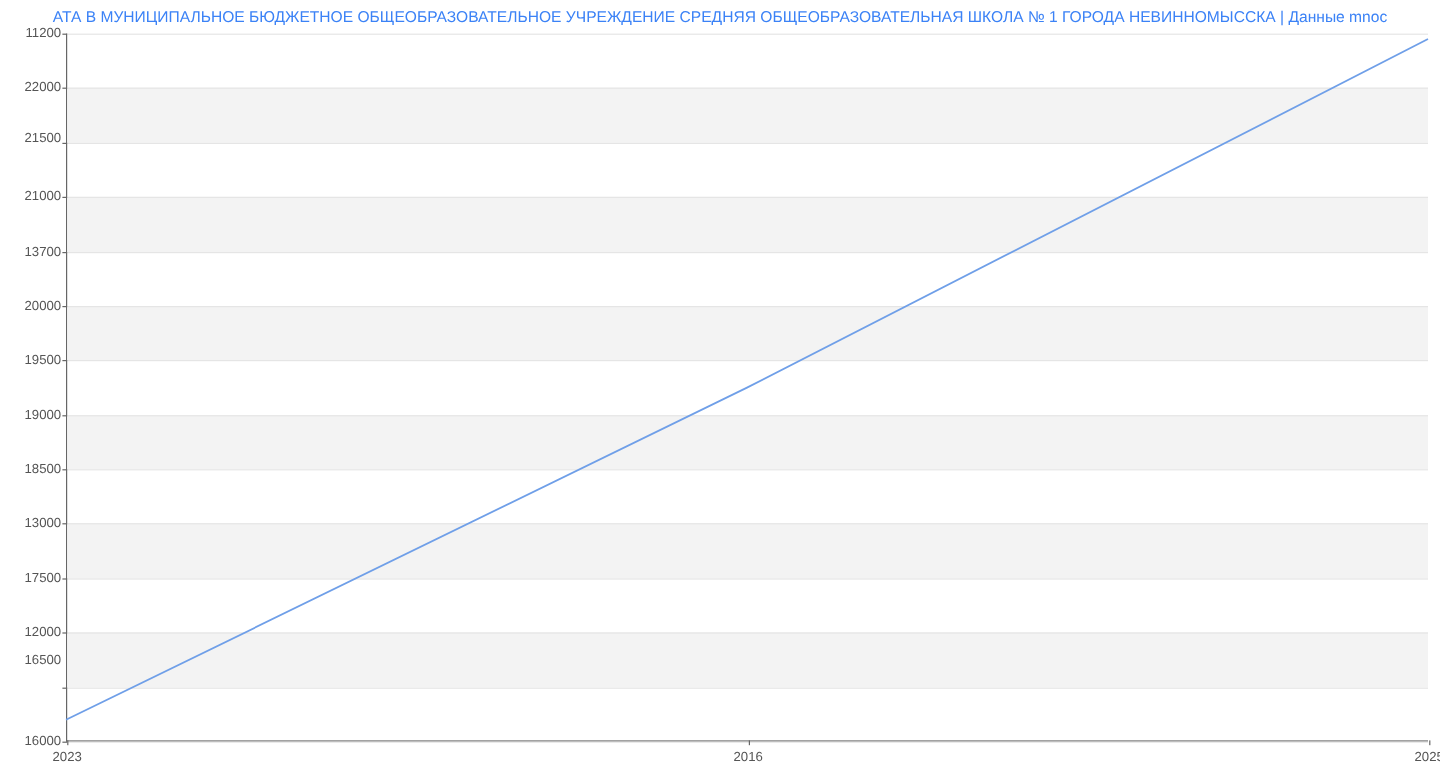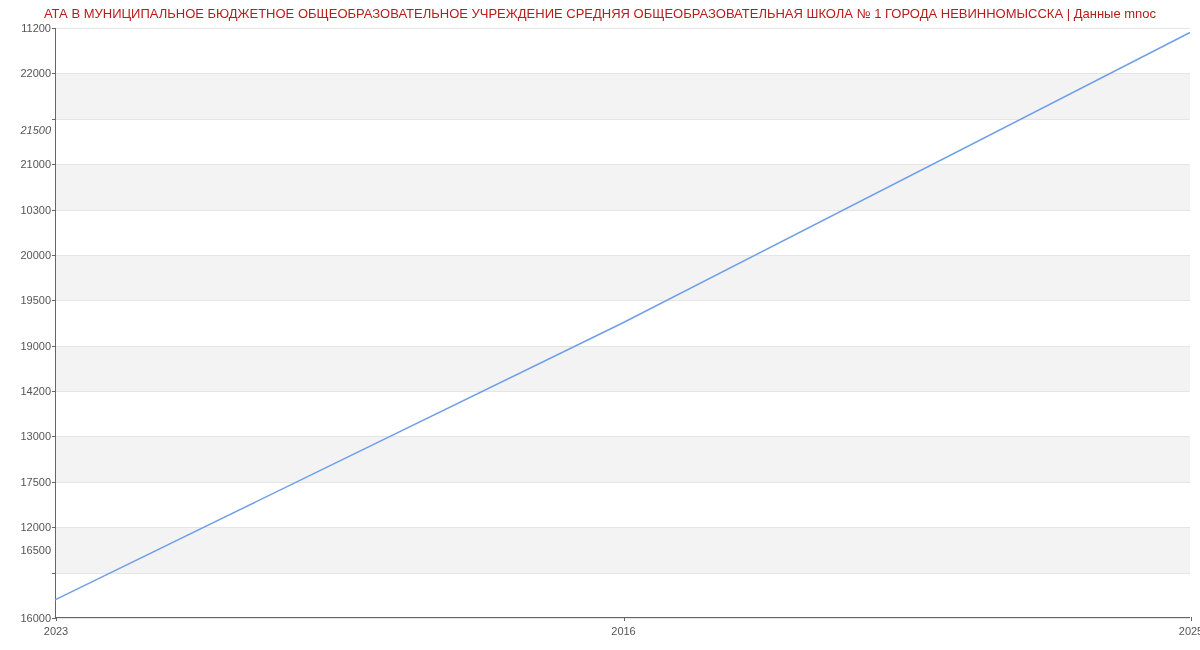--- a/index.html
+++ b/index.html
@@ -11,21 +11,21 @@
     font-family: Arial, Helvetica, sans-serif;
     overflow: hidden;
   }
   .title {
     position: absolute;
     top: 6px;
     left: 0;
     width: 1200px;
     text-align: center;
     font-size: 13px;
-    color: #b91c1c;
+    color: #3b82f6;
     white-space: nowrap;
   }
   .plot-wrap {
     position: absolute;
     left: 55px;
     top: 28px;
     width: 1135px;   
     height: 590px;   
   }
   .plot-area {
@@ -106,42 +106,42 @@
       <div class="ytick-mark" style="top: 499.231px;"></div>
       <div class="band" style="top: 408.462px; height: 45.3846px;"></div>
       <div class="gridline" style="top: 453.846px;"></div>
       <div class="ytick" style="left: -50px; top: 453.846px;">17500</div>
       <div class="ytick-mark" style="top: 453.846px;"></div>
       <div class="gridline" style="top: 408.462px;"></div>
       <div class="ytick" style="left: -50px; top: 408.462px;">13000</div>
       <div class="ytick-mark" style="top: 408.462px;"></div>
       <div class="band" style="top: 317.692px; height: 45.3846px;"></div>
       <div class="gridline" style="top: 363.077px;"></div>
-      <div class="ytick" style="left: -50px; top: 363.077px;">14200</div>
+      <div class="ytick" style="left: -50px; top: 363.077px;">18500</div>
       <div class="ytick-mark" style="top: 363.077px;"></div>
       <div class="gridline" style="top: 317.692px;"></div>
       <div class="ytick" style="left: -50px; top: 317.692px;">19000</div>
       <div class="ytick-mark" style="top: 317.692px;"></div>
       <div class="band" style="top: 226.923px; height: 45.3846px;"></div>
       <div class="gridline" style="top: 272.308px;"></div>
       <div class="ytick" style="left: -50px; top: 272.308px;">19500</div>
       <div class="ytick-mark" style="top: 272.308px;"></div>
       <div class="gridline" style="top: 226.923px;"></div>
       <div class="ytick" style="left: -50px; top: 226.923px;">20000</div>
       <div class="ytick-mark" style="top: 226.923px;"></div>
       <div class="band" style="top: 136.154px; height: 45.3846px;"></div>
       <div class="gridline" style="top: 181.538px;"></div>
-      <div class="ytick" style="left: -50px; top: 181.538px;">10300</div>
+      <div class="ytick" style="left: -50px; top: 181.538px;">13700</div>
       <div class="ytick-mark" style="top: 181.538px;"></div>
       <div class="gridline" style="top: 136.154px;"></div>
       <div class="ytick" style="left: -50px; top: 136.154px;">21000</div>
       <div class="ytick-mark" style="top: 136.154px;"></div>
       <div class="band" style="top: 45.3846px; height: 45.3846px;"></div>
       <div class="gridline" style="top: 90.7692px;"></div>
-      <div class="ytick" style="left: -50px; top: 102px; font-style: italic;">21500</div>
+      <div class="ytick" style="left: -50px; top: 87px;">21500</div>
       <div class="ytick-mark" style="top: 90.7692px;"></div>
       <div class="gridline" style="top: 45.3846px;"></div>
       <div class="ytick" style="left: -50px; top: 45.3846px;">22000</div>
       <div class="ytick-mark" style="top: 45.3846px;"></div>
       <div class="gridline" style="top: 0px;"></div>
       <div class="ytick" style="left: -50px; top: 0px;">11200</div>
       <div class="ytick-mark" style="top: 0px;"></div>
       <div class="xtick" style="left: 0px;">2023</div>
       <div class="xtick-mark" style="left: 0px;"></div>
       <div class="xtick" style="left: 567.5px;">2016</div>

